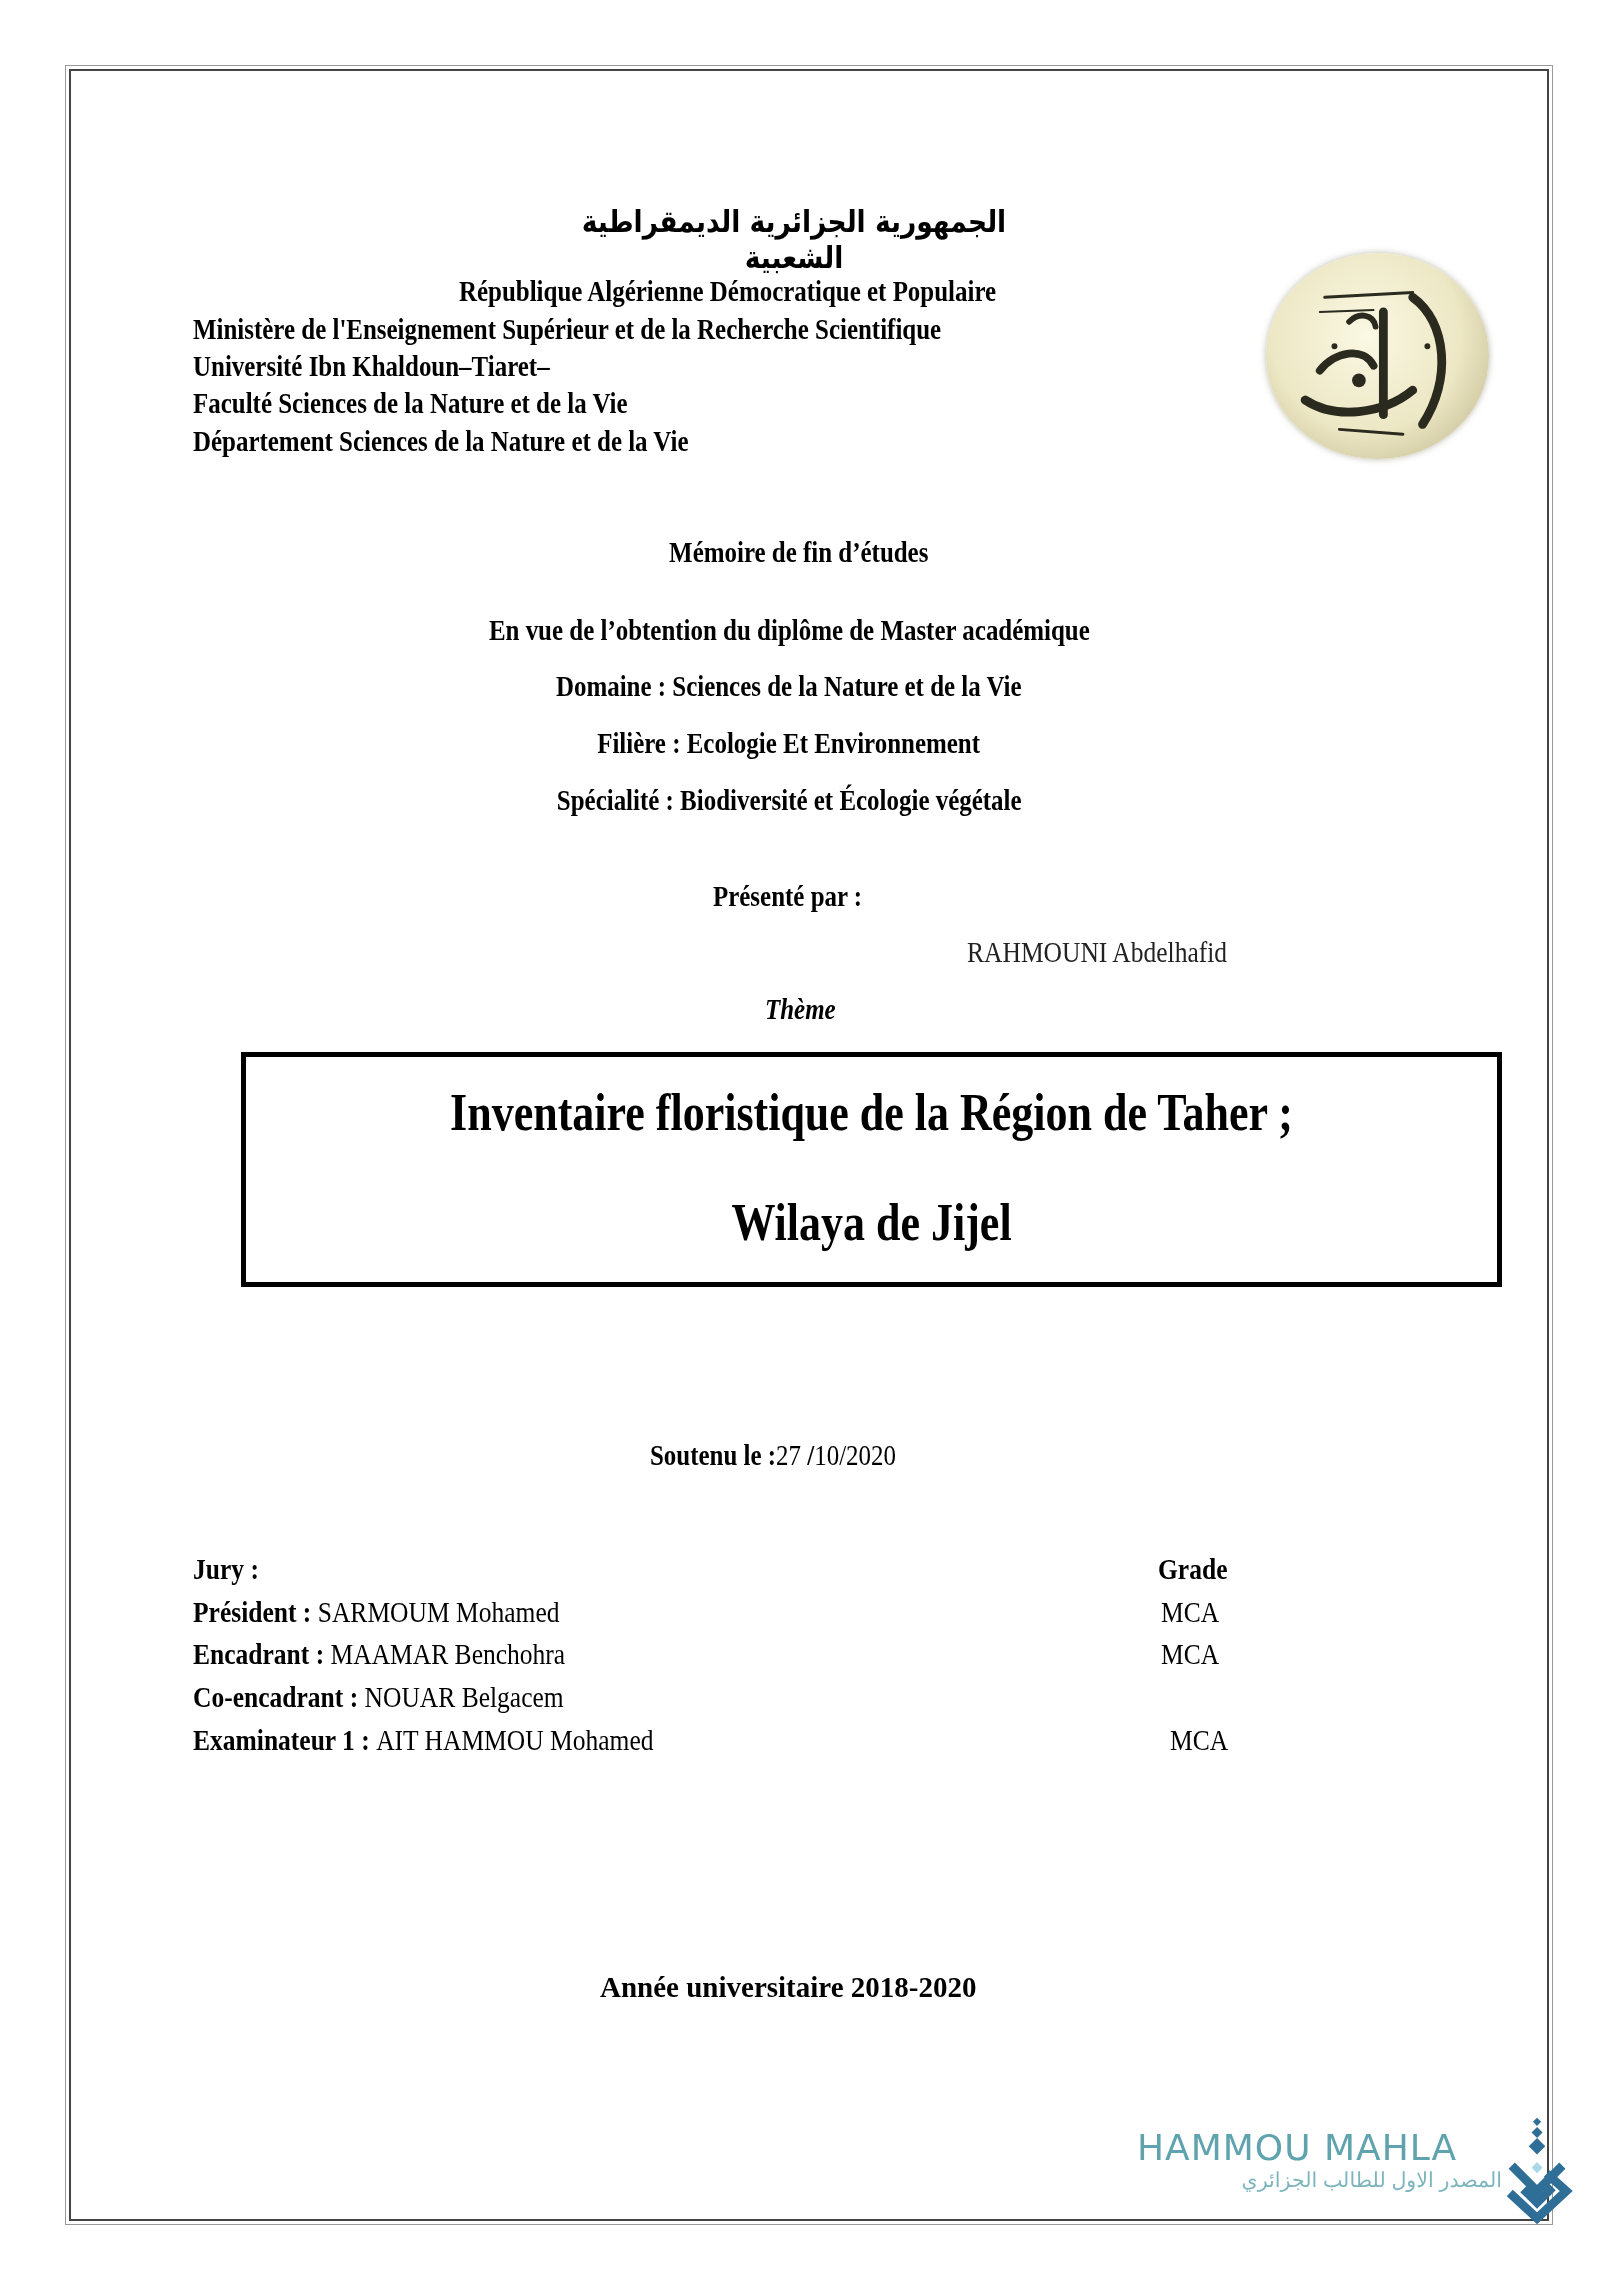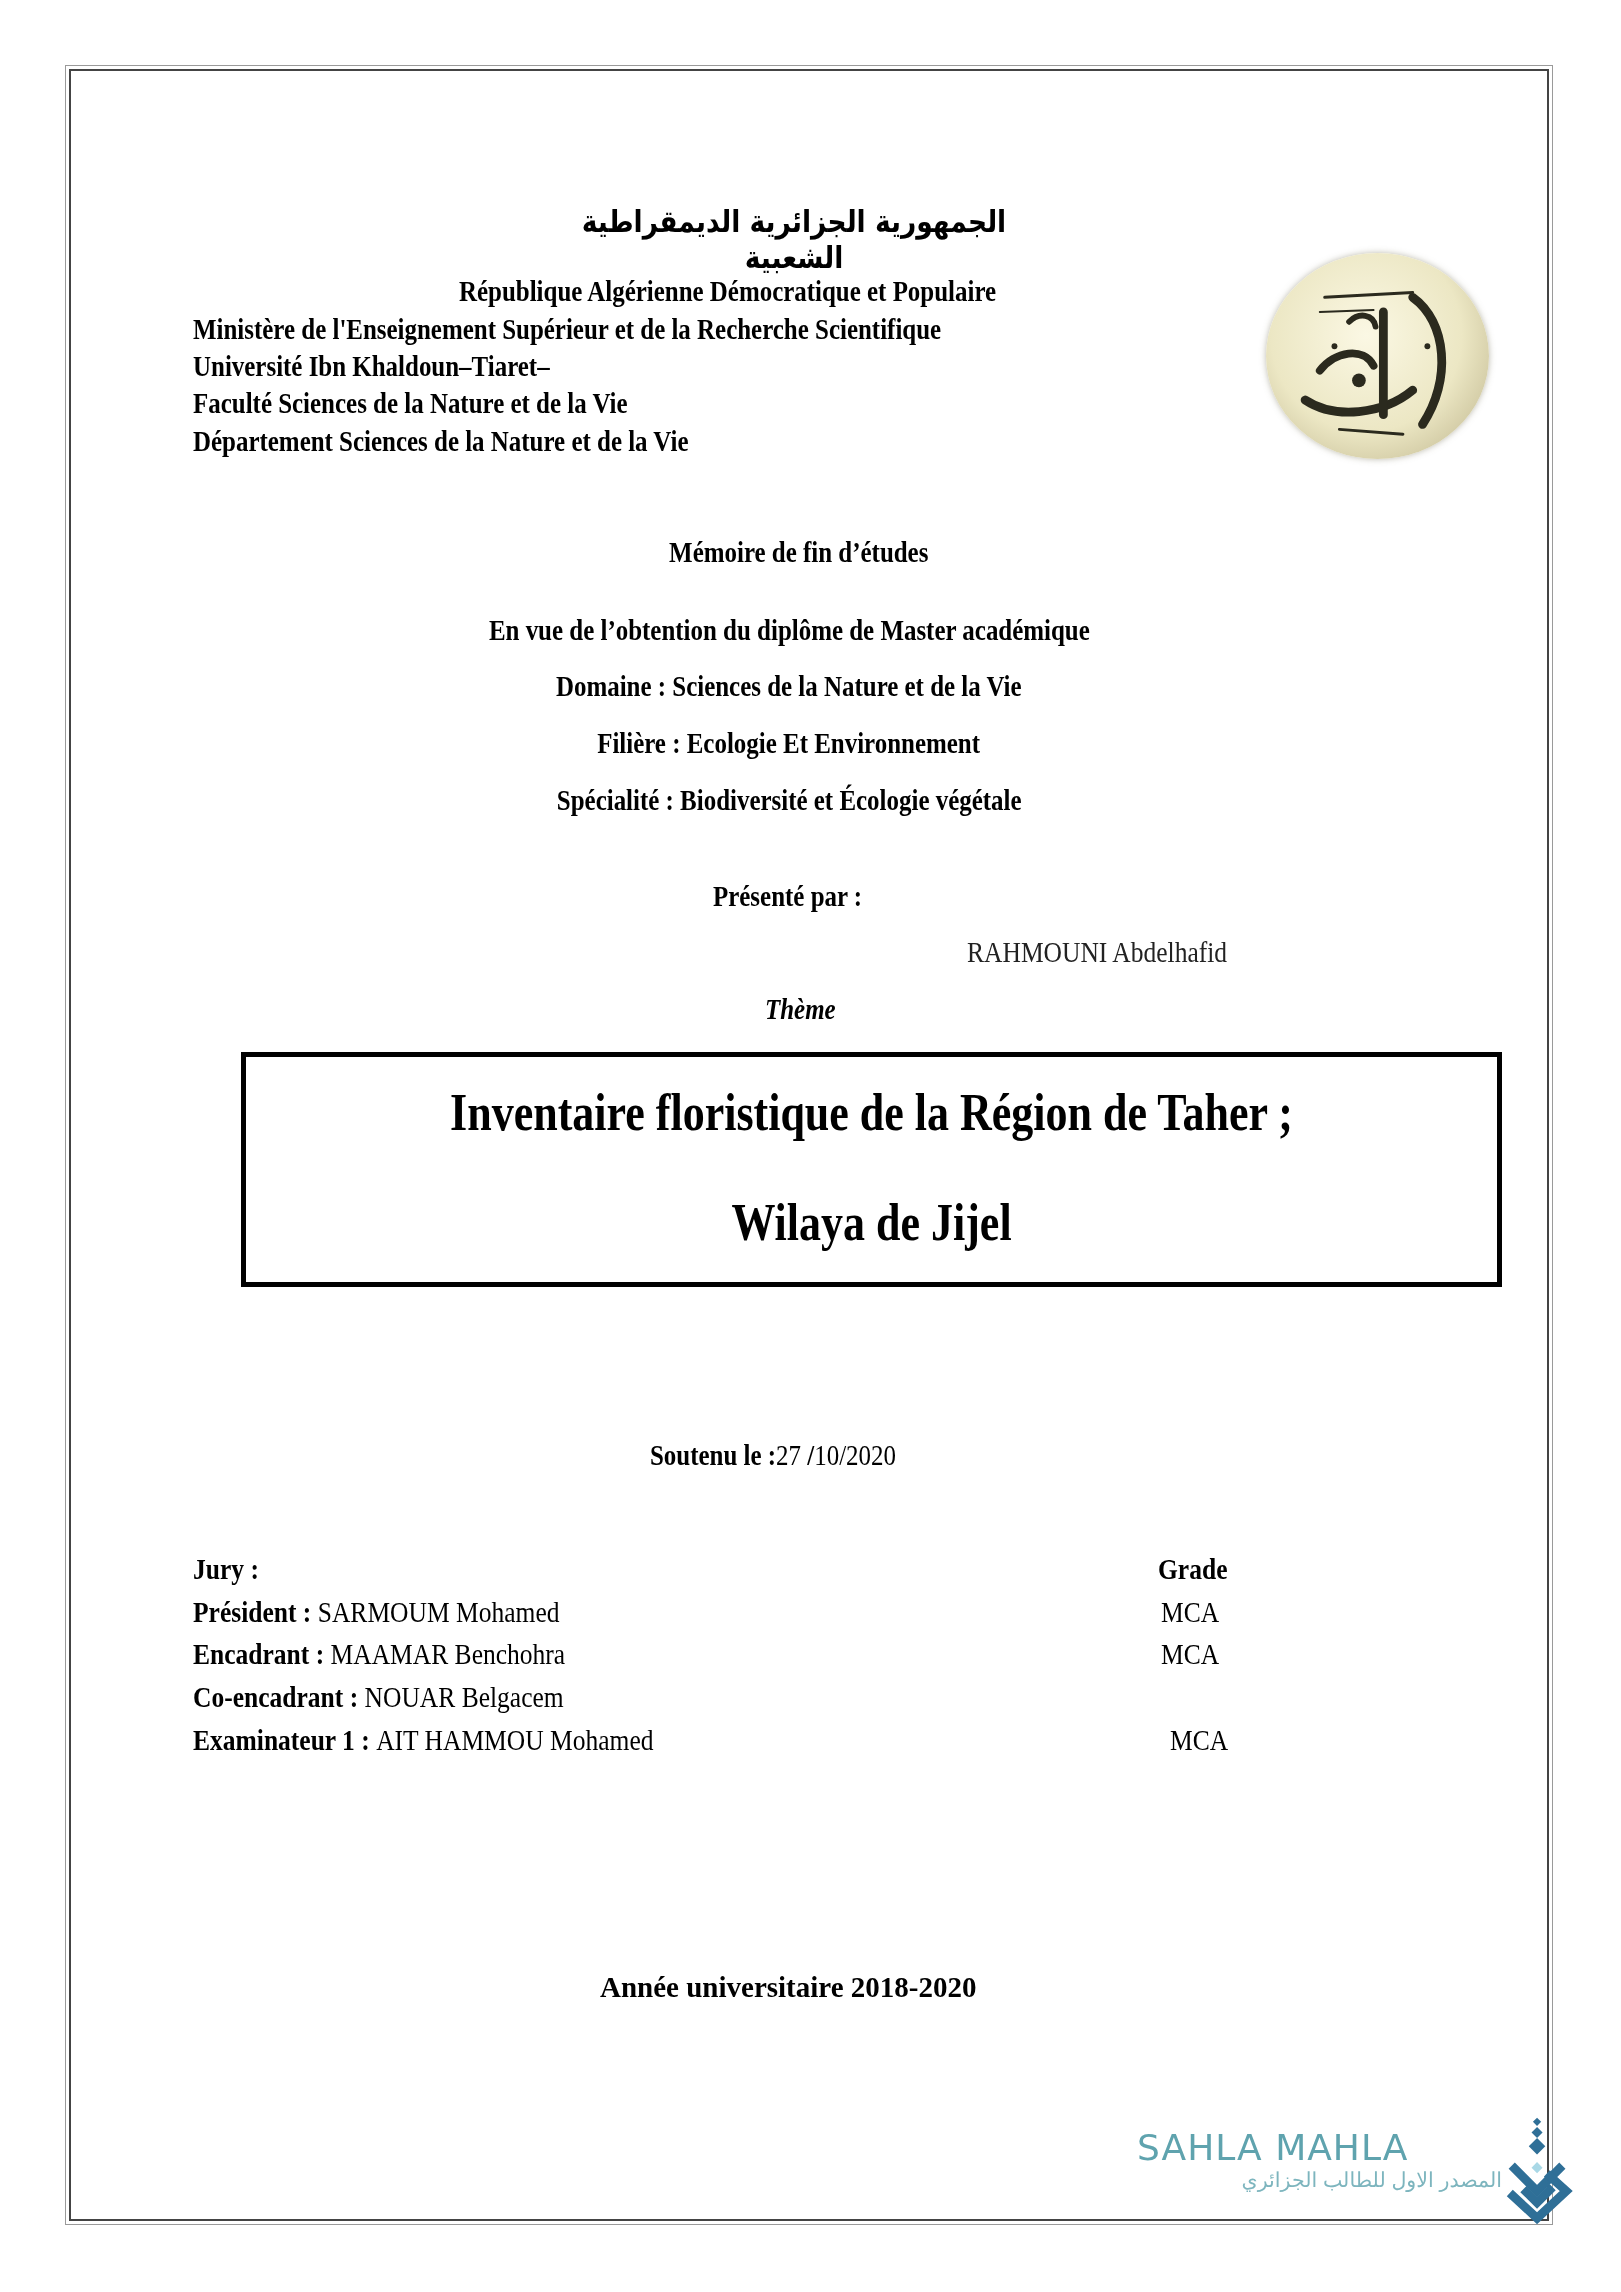--- a/index.html
+++ b/index.html
@@ -118,21 +118,21 @@
 </div>
 <div class="grade" style="left:1161px; top:1680px;"></div>
 
 <div class="jury-row" style="top:1723px;">
   <span class="b">Examinateur 1 : </span><span>AIT HAMMOU Mohamed</span>
 </div>
 <div class="grade" style="left:1170px; top:1723px;">MCA</div>
 
 <div class="abs b" style="left:600px; top:1971px; font-size:29px;">Année universitaire 2018-2020</div>
 
-<div class="sahla">SAHLA MAHLA</div>
+<div class="sahla">HAMMOU MAHLA</div>
 <div class="sahla-ar">المصدر الاول للطالب الجزائري</div>
 <div class="sahla-emblem">
   <svg viewBox="0 0 76 110" xmlns="http://www.w3.org/2000/svg">
     <g fill="#2f6f97">
       <rect x="33" y="2" width="6" height="6" transform="rotate(45 36 5)"></rect>
       <rect x="32" y="12" width="8" height="8" transform="rotate(45 36 16)"></rect>
       <rect x="30" y="24" width="12" height="12" transform="rotate(45 36 30)"></rect>
     </g>
     <g fill="none" stroke="#2f6f97" stroke-width="9" stroke-linejoin="miter">
       <path d="M10 50 L36 76 L62 50"></path>

